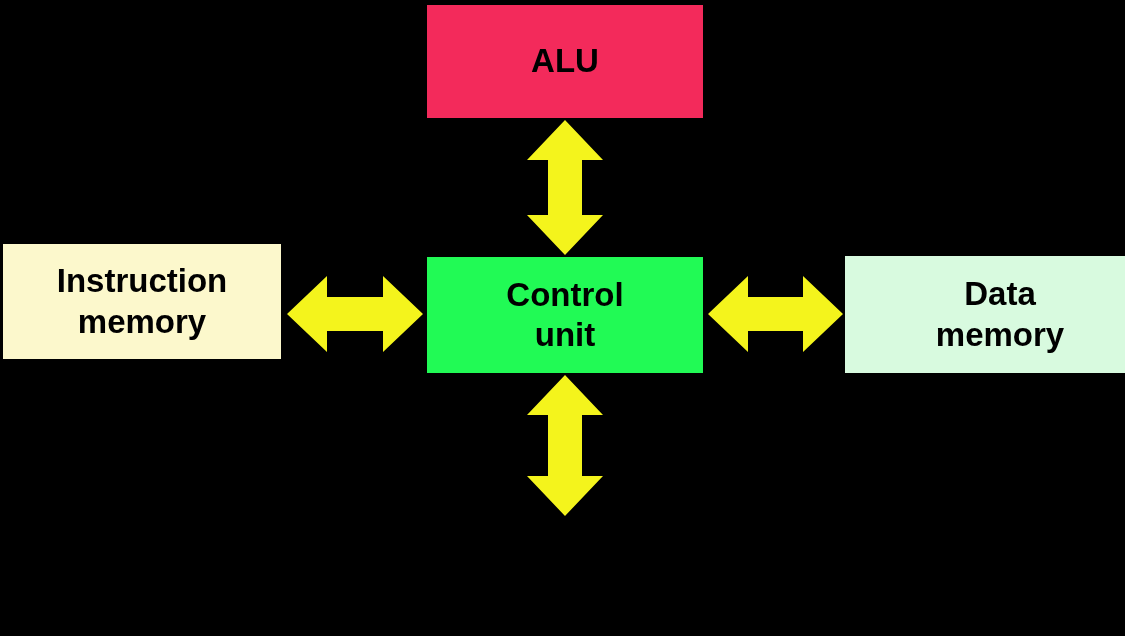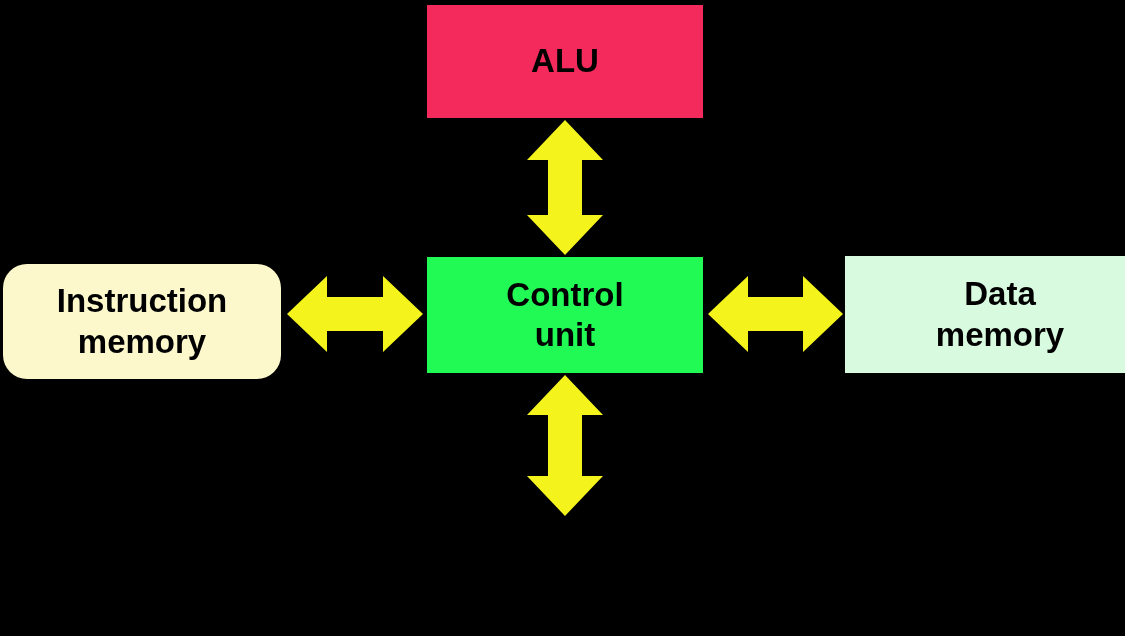--- a/index.html
+++ b/index.html
@@ -27,21 +27,21 @@
     line-height: 1.22;
     white-space: pre-line;
   }
   .arrow {
     position: absolute;
     display: block;
   }
   
   .alu        { left: 427px; top: 5px;   width: 276px; height: 113px; }
   .control    { left: 427px; top: 257px; width: 276px; height: 116px; }
-  .instr      { left: 3px;   top: 264px; width: 278px; height: 115px; border-radius: 24px; }
+  .instr      { left: 3px;   top: 244px; width: 278px; height: 115px; }
   .datamem    { left: 845px; top: 256px; width: 310px; height: 117px; }
   .io         { left: 427px; top: 518px; width: 276px; height: 115px; }
   
   .arrow-top    { left: 527px; top: 120px; width: 76px;  height: 135px; }
   .arrow-bottom { left: 527px; top: 375px; width: 76px;  height: 141px; }
   .arrow-left   { left: 287px; top: 276px; width: 136px; height: 76px;  }
   .arrow-right  { left: 708px; top: 276px; width: 135px; height: 76px;  }
 </style>
 </head>
 <body>

